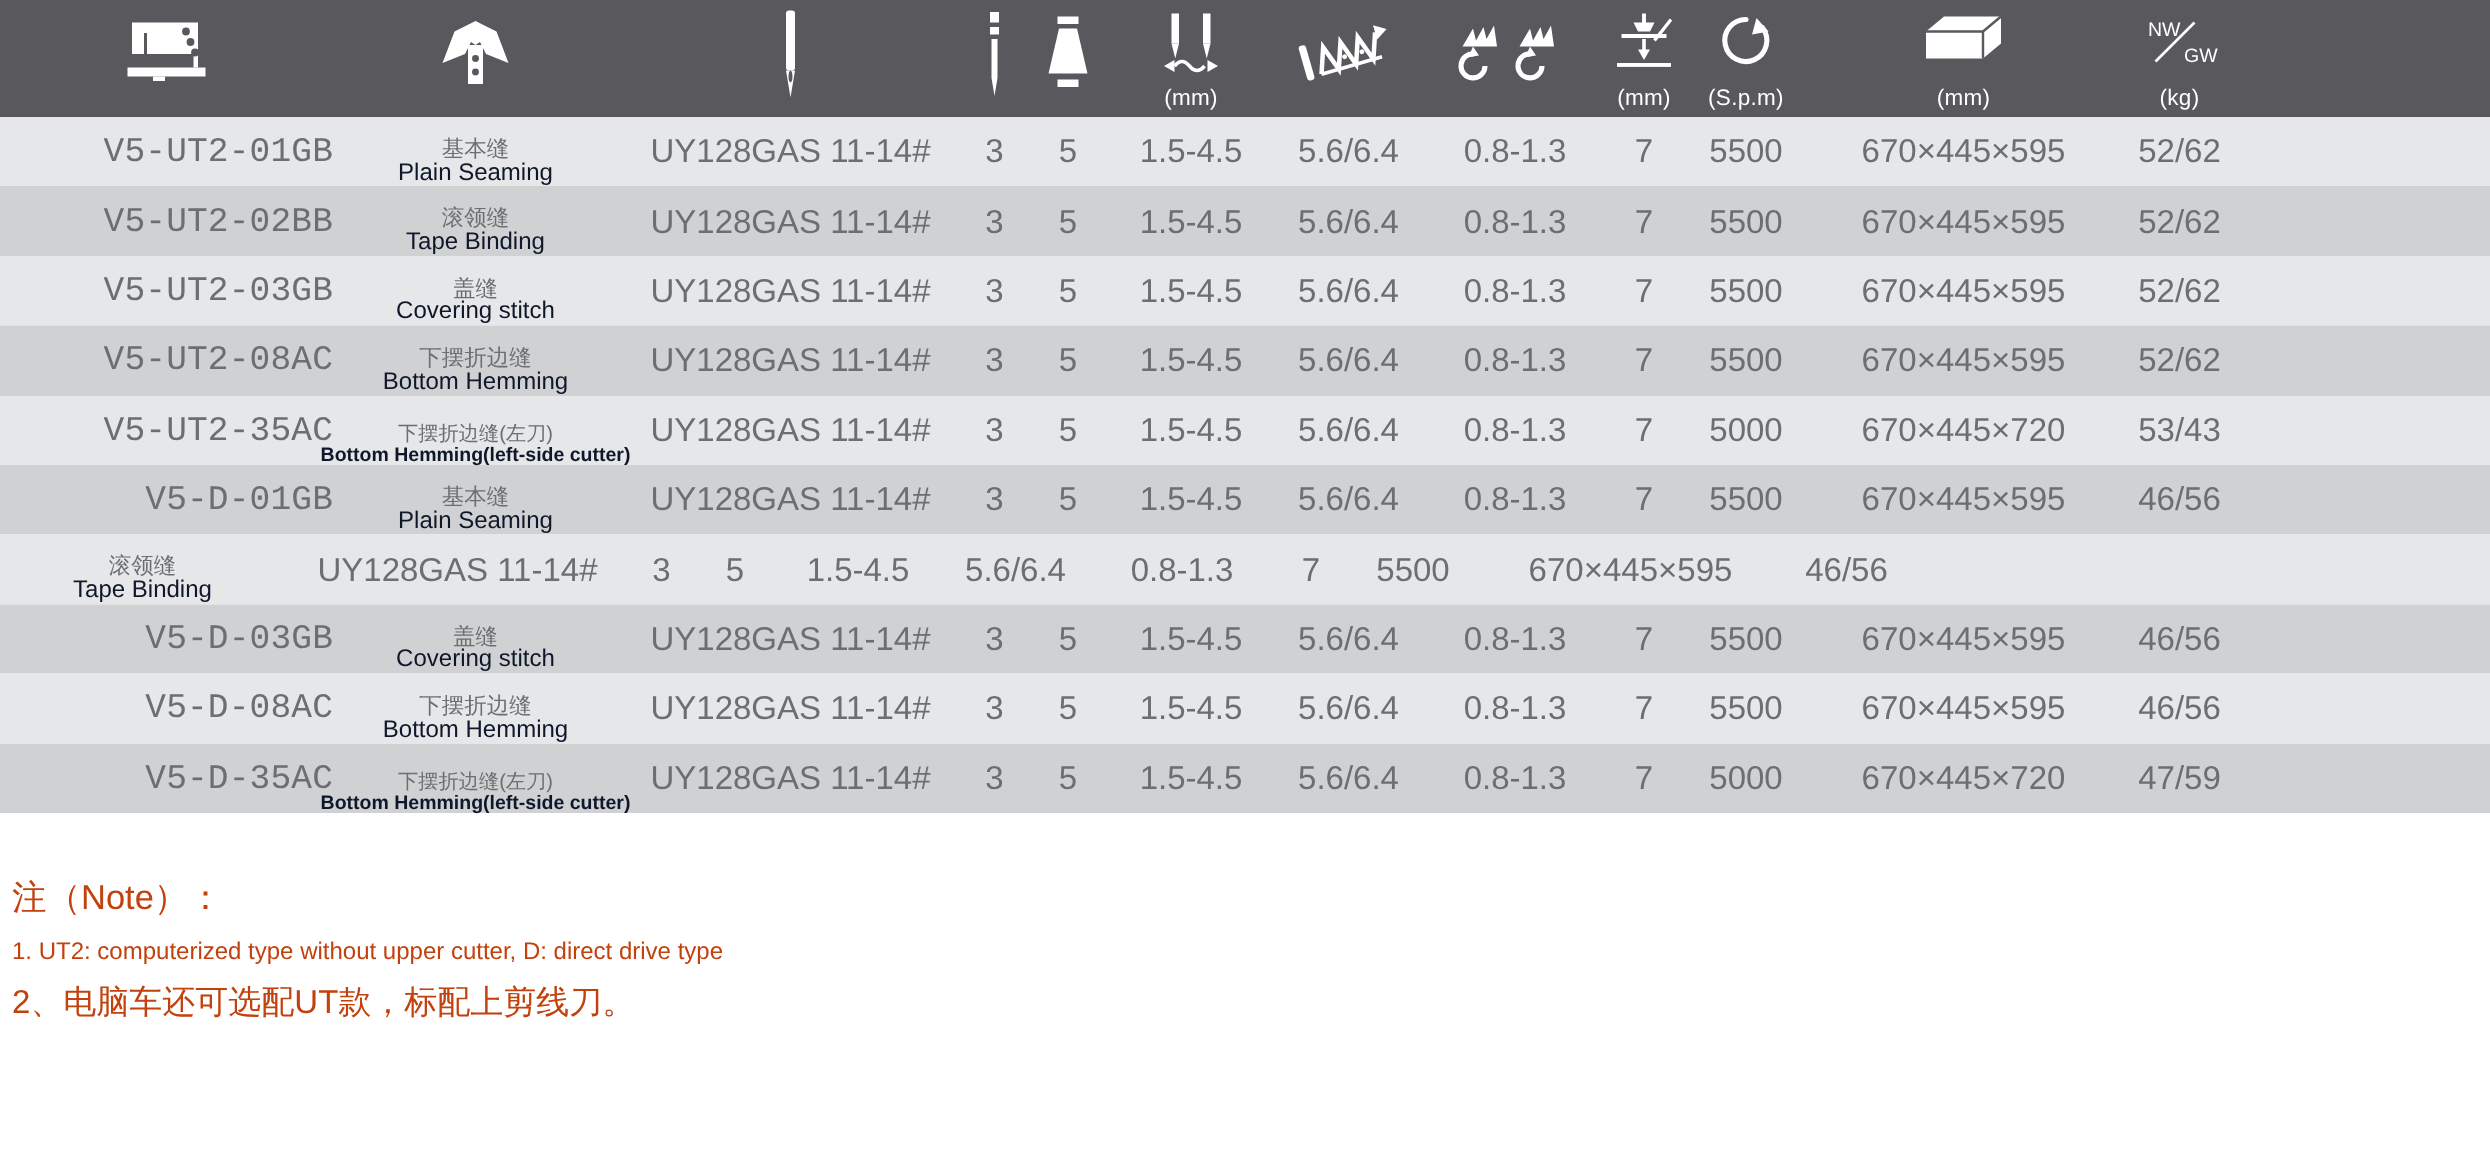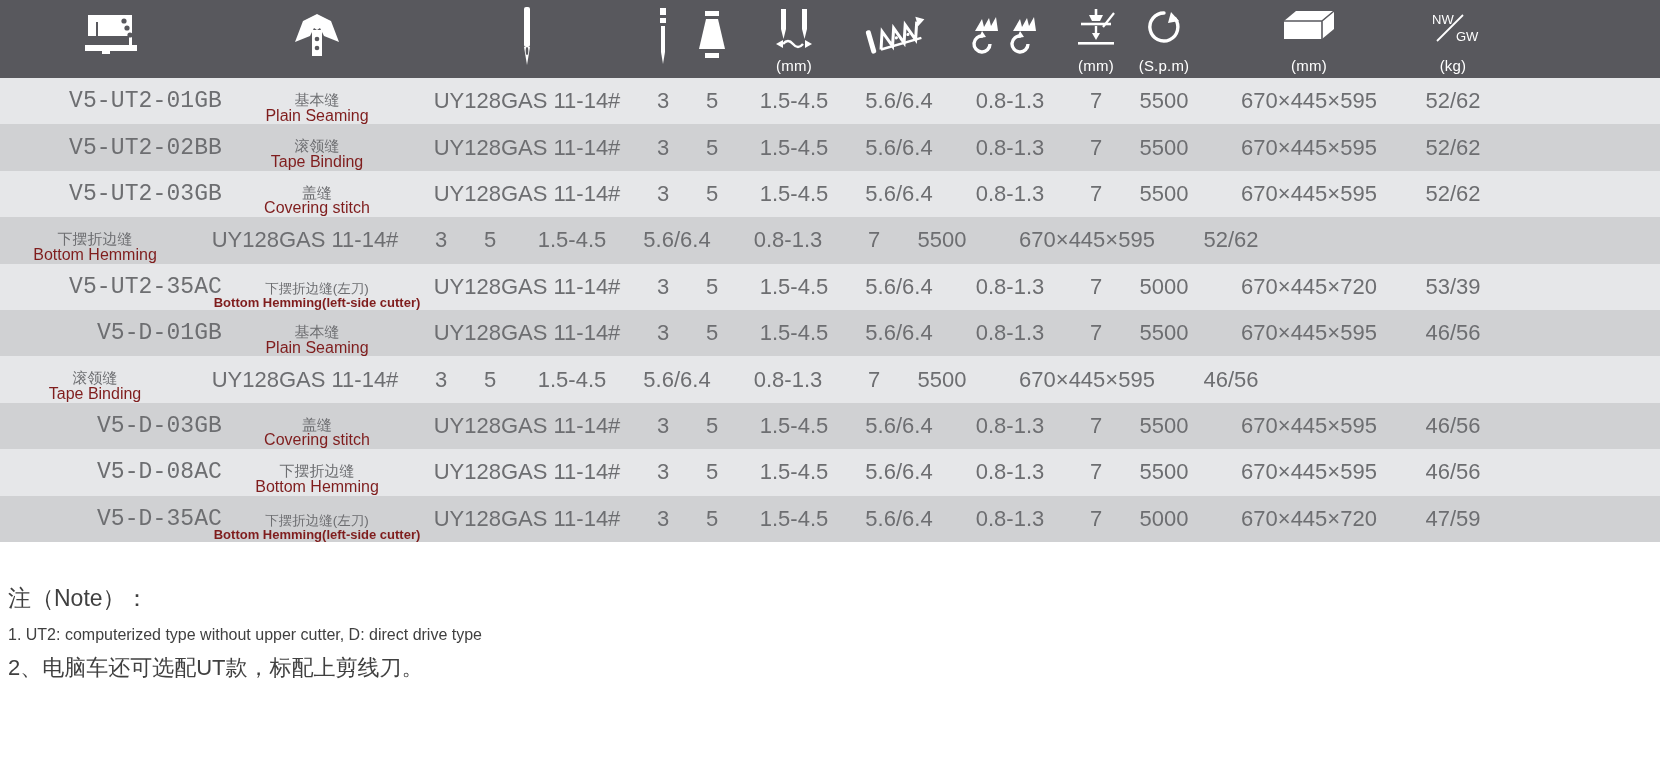--- a/index.html
+++ b/index.html
@@ -67,21 +67,21 @@
   }
   .cell.model { font-size: 23px; letter-spacing: .1px; font-family: Liberation Mono, monospace; }
 
   
   .cell.stitch {
     flex-direction: column;
     justify-content: flex-end;
     line-height: 1.05;
   }
   .cell.stitch .zh { font-size: 15px; color: #6d6e71; }
-  .cell.stitch .en { font-size: 16px; color: #7f1d1d; }
+  .cell.stitch .en { font-size: 16px; color: #0f172a; }
   .cell.stitch.small .zh { font-size: 13.5px; }
   .cell.stitch.small .en { font-size: 13px; font-weight: bold; }
 
   
   .c-model   { width: 222px; justify-content: flex-end; }
   .c-stitch  { width: 190px; }
   .c-needle  { width: 230px; }
   .c-nn      { width: 42px; }
   .c-th      { width: 56px; }
   .c-gauge   { width: 108px; }
@@ -102,21 +102,21 @@
   .h-stlen  { width: 102px; }
   .h-liftf  { width: 120px; }
   .h-lift   { width: 52px; }
   .h-speed  { width: 84px; }
   .h-dim    { width: 206px; }
   .h-wt     { width: 82px; }
 
   
   .notes {
     padding: 36px 14px 0 8px;
-    color: #404040;
+    color: #c2410c;
   }
   .note-title { font-size: 23px; line-height: 40px; }
   .note-line  { font-size: 22px; line-height: 33px; white-space: nowrap; }
   .note-line.en { font-size: 16px; }
 
   svg { display: block; }
 </style>
 </head>
 <body>
 
@@ -318,20 +318,21 @@
         <div class="cell c-th">5</div>
         <div class="cell c-gauge">1.5-4.5</div>
         <div class="cell c-stlen">5.6/6.4</div>
         <div class="cell c-liftf">0.8-1.3</div>
         <div class="cell c-lift">7</div>
         <div class="cell c-speed">5500</div>
         <div class="cell c-dim">670×445×595</div>
         <div class="cell c-wt">52/62</div>
       </div>
       <div class="row even">
+        <div class="cell c-model model">V5-UT2-08AC</div>
         <div class="cell c-stitch stitch">
           <span class="zh">下摆折边缝</span>
           <span class="en">Bottom Hemming</span>
         </div>
         <div class="cell c-needle">UY128GAS 11-14#</div>
         <div class="cell c-nn">3</div>
         <div class="cell c-th">5</div>
         <div class="cell c-gauge">1.5-4.5</div>
         <div class="cell c-stlen">5.6/6.4</div>
         <div class="cell c-liftf">0.8-1.3</div>
@@ -348,21 +349,21 @@
         </div>
         <div class="cell c-needle">UY128GAS 11-14#</div>
         <div class="cell c-nn">3</div>
         <div class="cell c-th">5</div>
         <div class="cell c-gauge">1.5-4.5</div>
         <div class="cell c-stlen">5.6/6.4</div>
         <div class="cell c-liftf">0.8-1.3</div>
         <div class="cell c-lift">7</div>
         <div class="cell c-speed">5000</div>
         <div class="cell c-dim">670×445×720</div>
-        <div class="cell c-wt">53/39</div>
+        <div class="cell c-wt">53/43</div>
       </div>
       <div class="row even">
         <div class="cell c-model model">V5-D-01GB</div>
         <div class="cell c-stitch stitch">
           <span class="zh">基本缝</span>
           <span class="en">Plain Seaming</span>
         </div>
         <div class="cell c-needle">UY128GAS 11-14#</div>
         <div class="cell c-nn">3</div>
         <div class="cell c-th">5</div>

